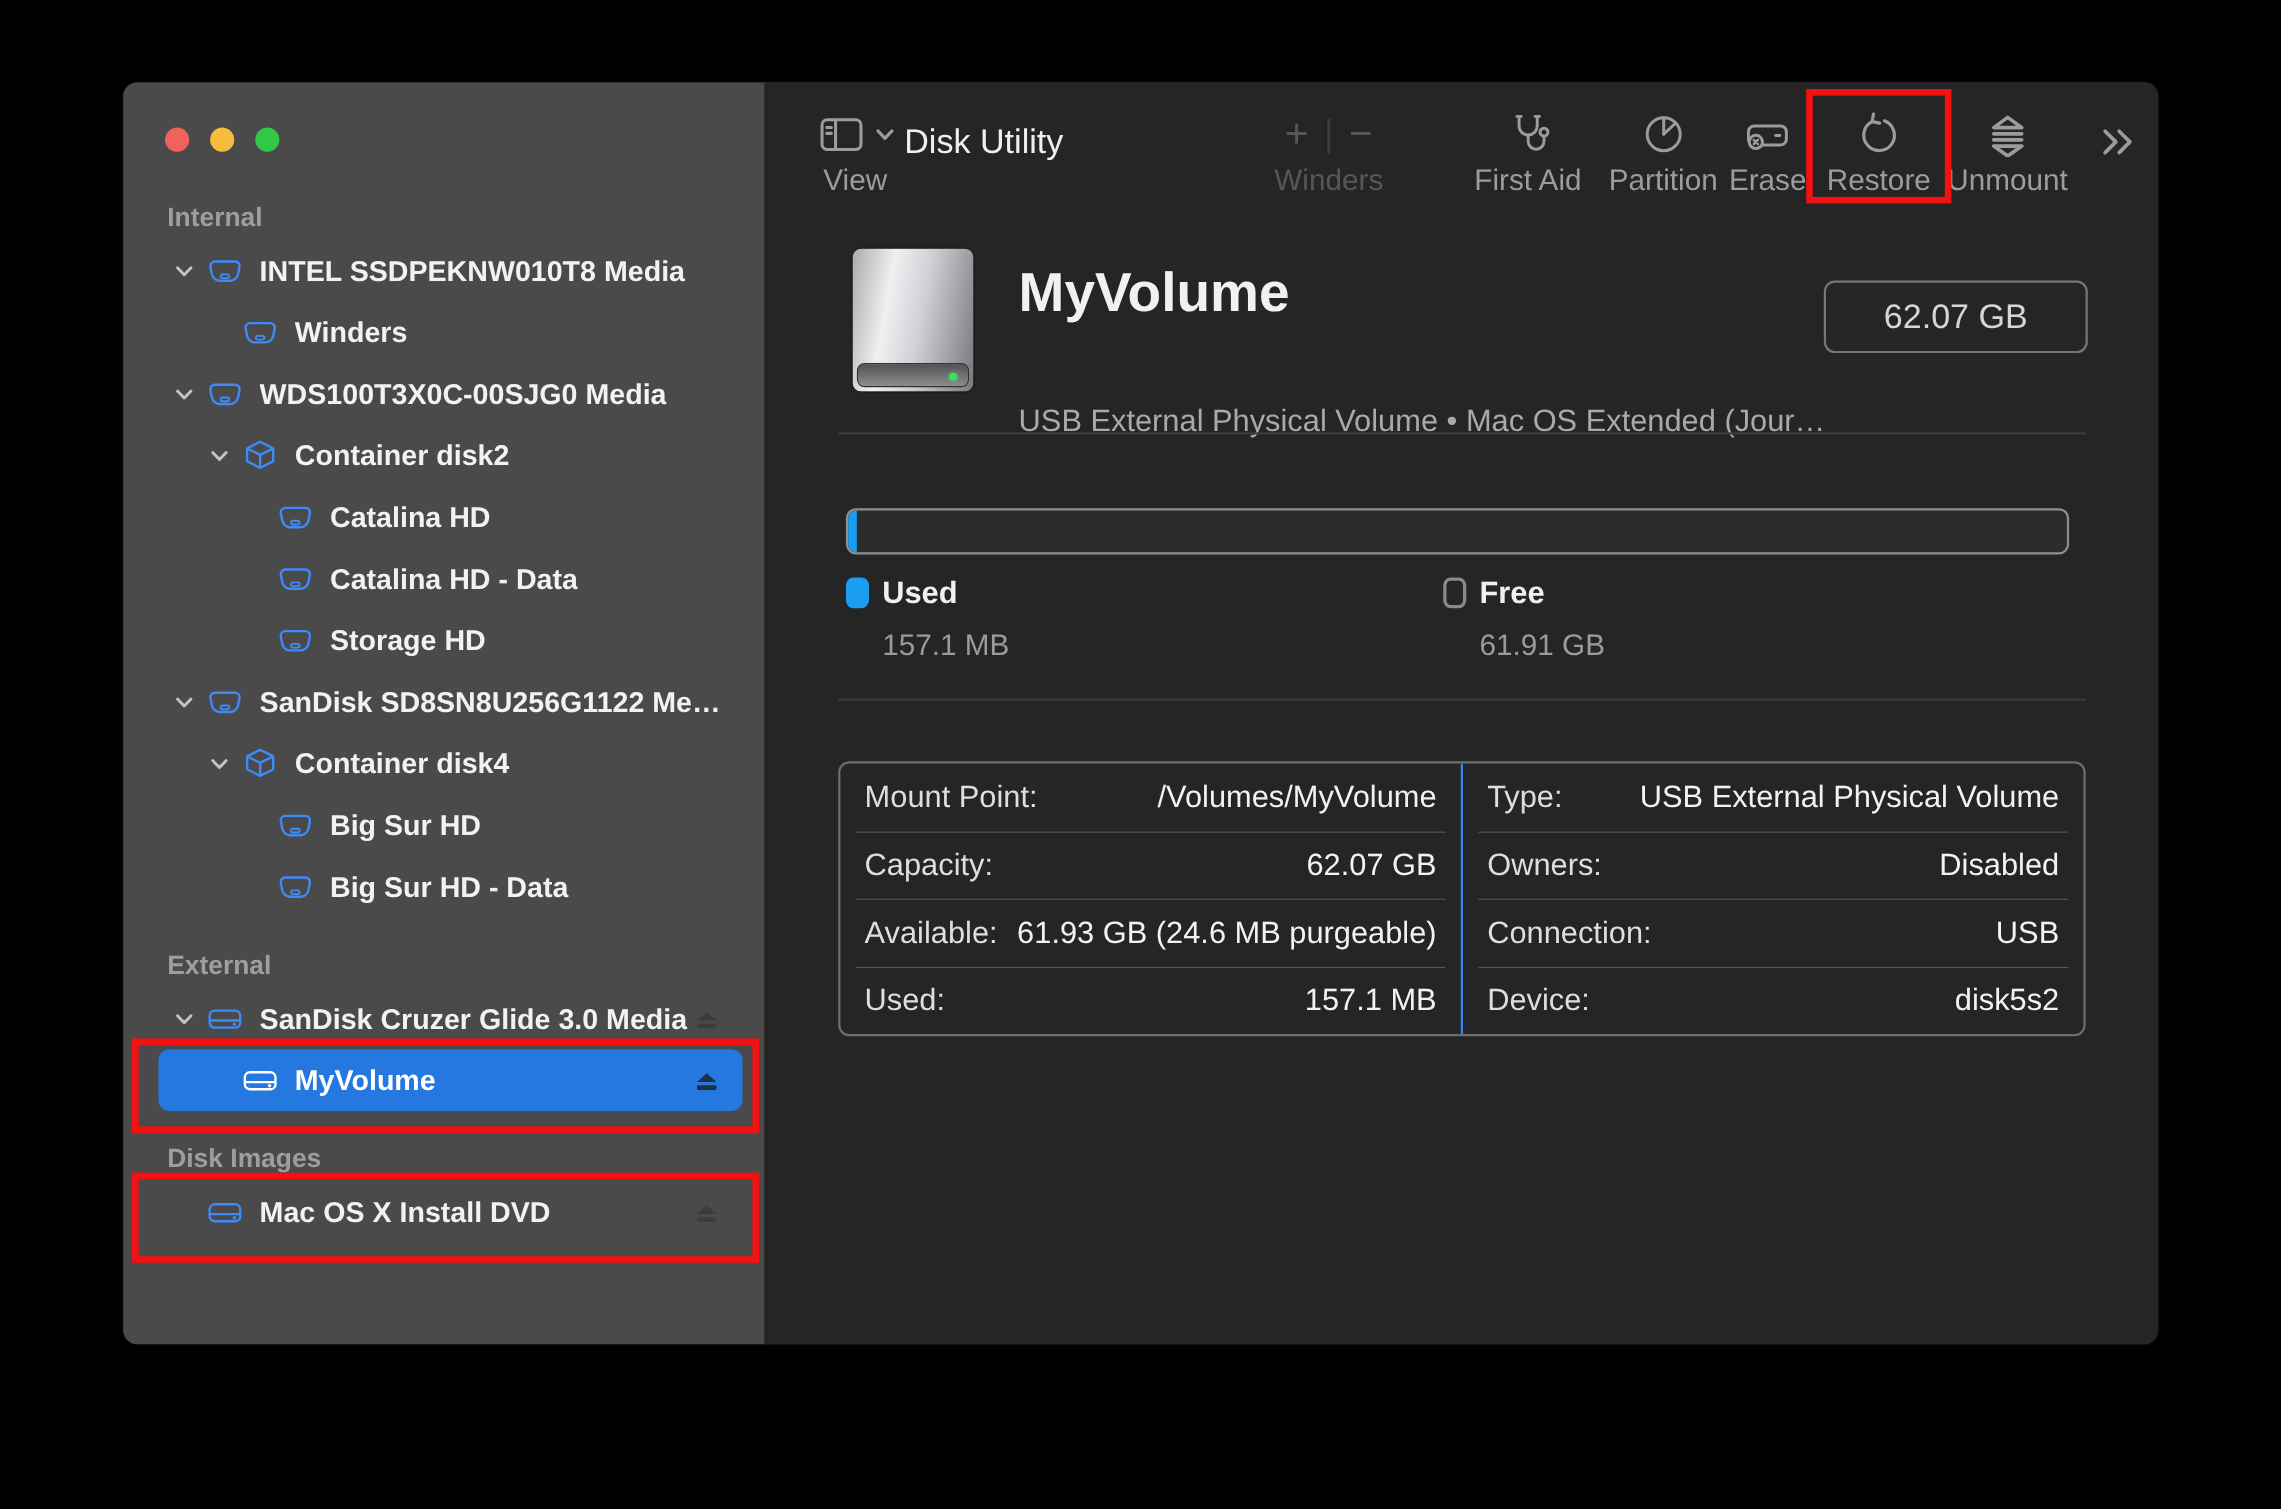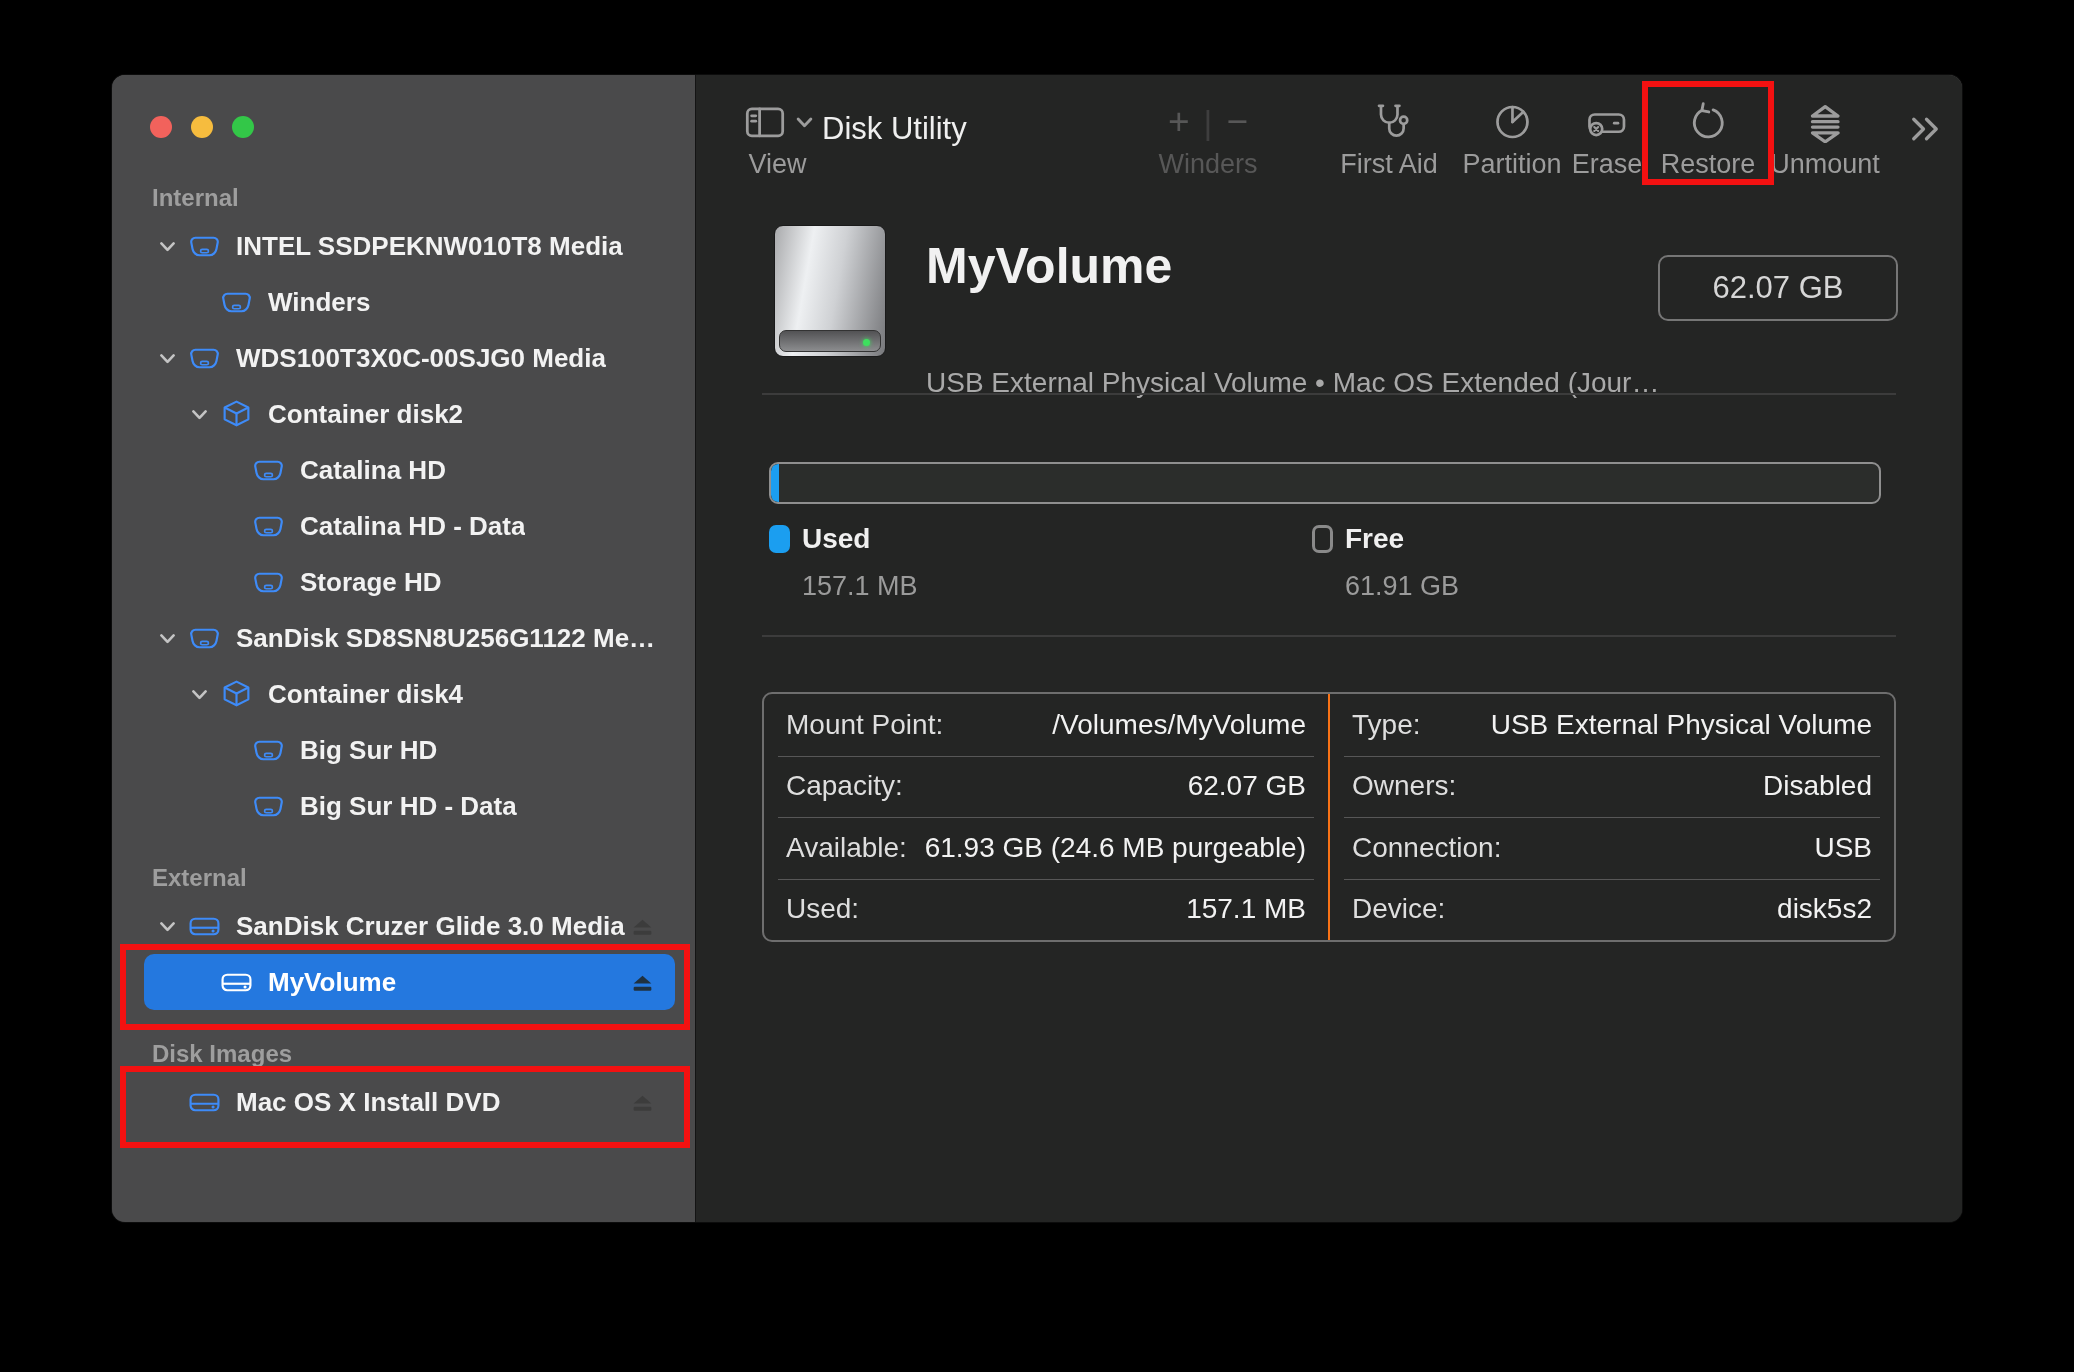--- a/index.html
+++ b/index.html
@@ -81,21 +81,21 @@
   .lg-head { display:flex; align-items:center; }
   .swatch { width:21px; height:28px; border-radius:7px; }
   .swatch.used { background:#1B9EF0; }
   .swatch.free { border:3px solid #8a8a8a; background:transparent; }
   .lg-label { margin-left:12px; font-size:28px; font-weight:700; color:#f0f0f0; }
   .lg-value { margin:16px 0 0 33px; font-size:27px; color:#9b9b9b; }
 
   
   .dtable { position:absolute; left:66px; top:617px; width:1134px; height:250px; border:2px solid #6e6e6e; border-radius:10px; display:flex; overflow:hidden; }
   .dcol { flex:1; display:grid; grid-auto-rows:61.5px; }
-  .dcol.right { border-left:2px solid #f97316; }
+  .dcol.right { border-left:2px solid #3b82f6; }
   .drow { position:relative; display:flex; align-items:center; justify-content:space-between; padding:0 22px; }
   .drow + .drow::before { content:""; position:absolute; left:14px; right:14px; top:0; height:1px; background:#575757; }
   .dlabel { font-size:28px; color:#dedede; }
   .dvalue { font-size:28px; color:#f2f2f2; text-align:right; }
 </style>
 </head>
 <body>
 
 <div class="window">
 

